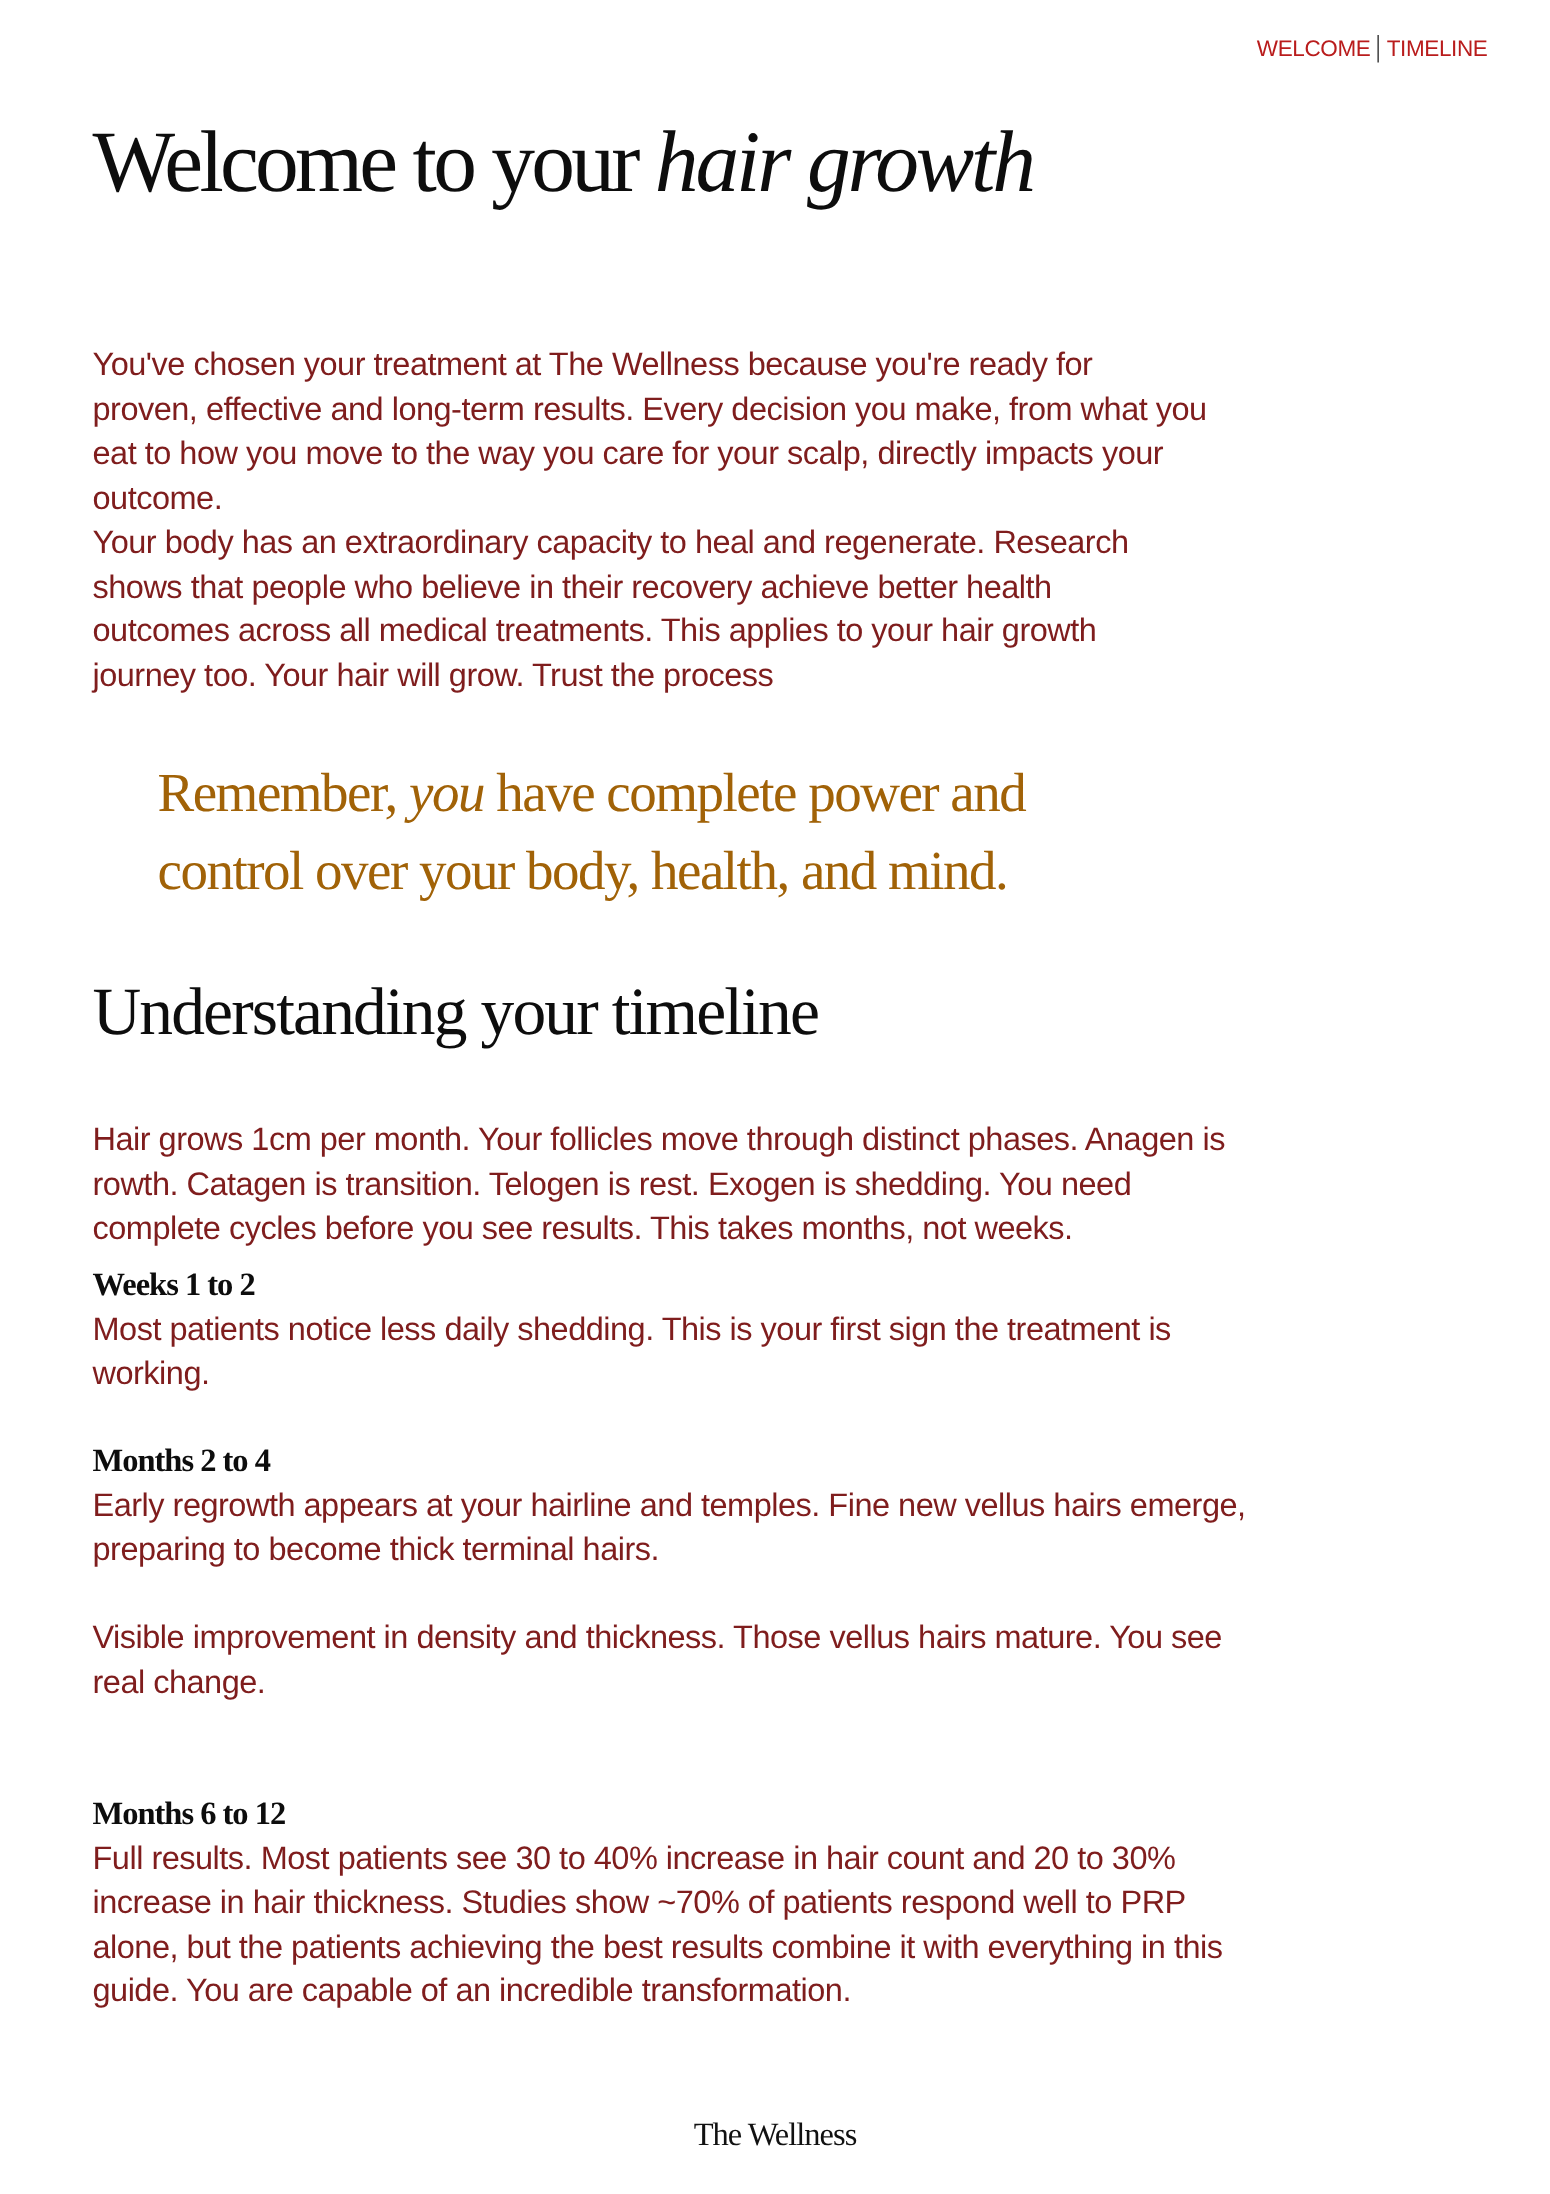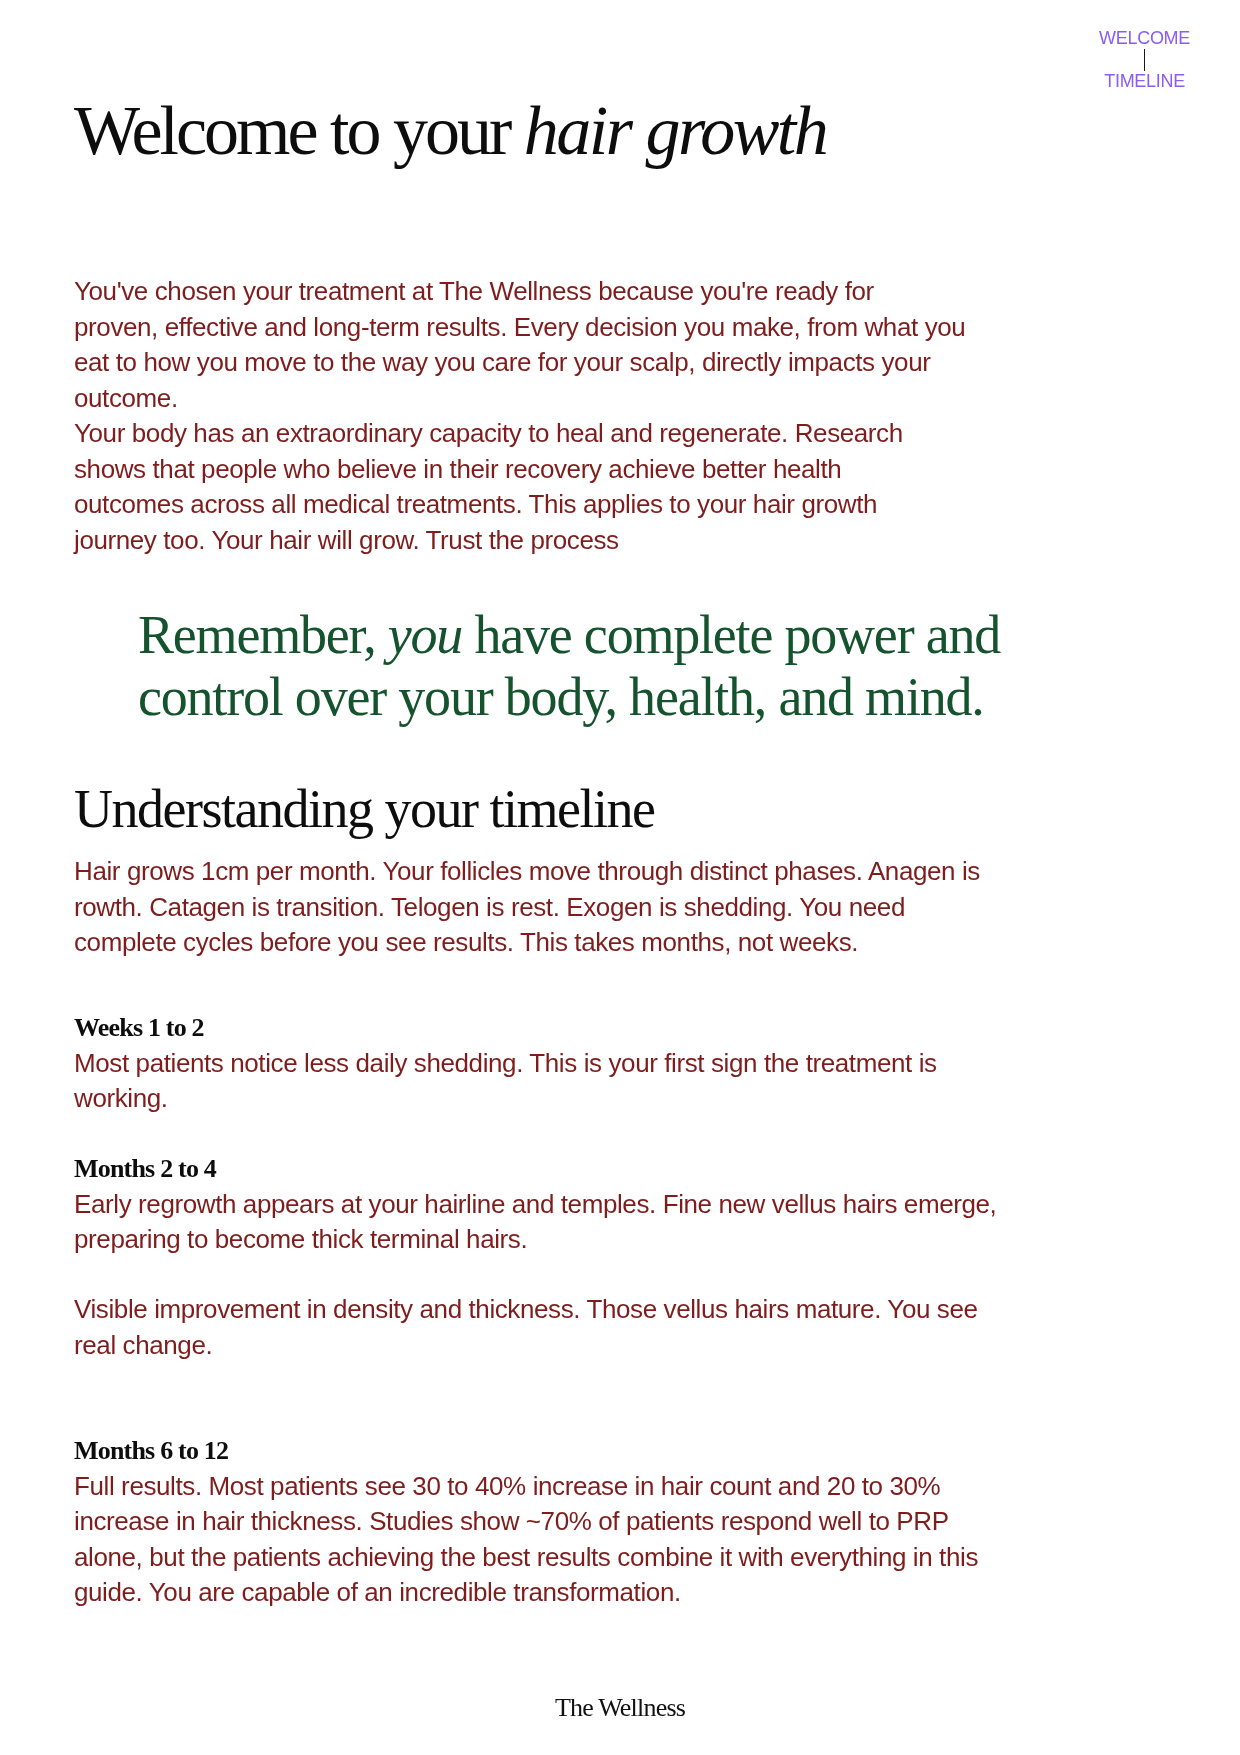--- a/index.html
+++ b/index.html
@@ -2,54 +2,54 @@
 <html><head>
 <meta charset="utf-8">
 <style>
   html, body { margin: 0; padding: 0; background: #ffffff; }
   body { width: 1240px; height: 1755px; position: relative; overflow: hidden; color: #111111; }
   .page { position: absolute; inset: 0; }
 
   .header-nav {
     position: absolute; top: 28px; right: 50px;
     font-family: "Liberation Sans", sans-serif; font-size: 18px; letter-spacing: -0.3px;
-    color: #8b5cf6; display: flex; align-items: center; flex-direction: column;
+    color: #b91c1c; display: flex; align-items: center;
   }
   .header-nav .sep { display: inline-block; width: 1px; height: 22px; background: #1a1a1a; margin: 0 6px; }
 
   .title {
     position: absolute; left: 74px; top: 92px; margin: 0;
     font-family: Liberation Serif, serif; font-weight: normal;
     font-size: 70px; line-height: 78px; letter-spacing: -3px; color: #0d0d0d;
   }
   .title em { font-style: italic; letter-spacing: -2.5px; }
 
   .body-text {
     font-family: "Liberation Sans", sans-serif; font-size: 26px; line-height: 35.5px;
     letter-spacing: -0.4px; color: #7f1d1d; margin: 0;
   }
   .body-text span.line { display: block; white-space: nowrap; }
 
   .intro { position: absolute; left: 74px; top: 274px; }
 
   .quote {
-    position: absolute; left: 138px; top: 604px; margin: 0;
-    font-family: "Liberation Serif", serif; font-size: 54px; line-height: 62px;
-    letter-spacing: -1.2px; color: #14532d;
+    position: absolute; left: 126px; top: 604px; margin: 0;
+    font-family: "Liberation Serif", serif; font-size: 44px; line-height: 62px;
+    letter-spacing: -1.2px; color: #a16207;
   }
   .quote span.line { display: block; white-space: nowrap; }
   .quote em { font-style: italic; }
 
   .section-title {
     position: absolute; left: 74px; top: 778px; margin: 0;
     font-family: "Liberation Serif", serif; font-weight: normal;
     font-size: 54px; line-height: 62px; letter-spacing: -1.5px; color: #0d0d0d;
   }
 
-  .timeline-intro { position: absolute; left: 74px; top: 854px; }
+  .timeline-intro { position: absolute; left: 74px; top: 894px; }
 
   .phase { position: absolute; left: 74px; }
   .phase h3 {
     margin: 0; font-family: Liberation Serif, serif; font-weight: bold;
     font-size: 26px; line-height: 35.5px; letter-spacing: -0.8px; color: #0d0d0d;
   }
   .phase-1 { top: 1010px; }
   .phase-2 { top: 1151px; }
   .phase-3 { top: 1292px; }
   .phase-4 { top: 1433px; }

